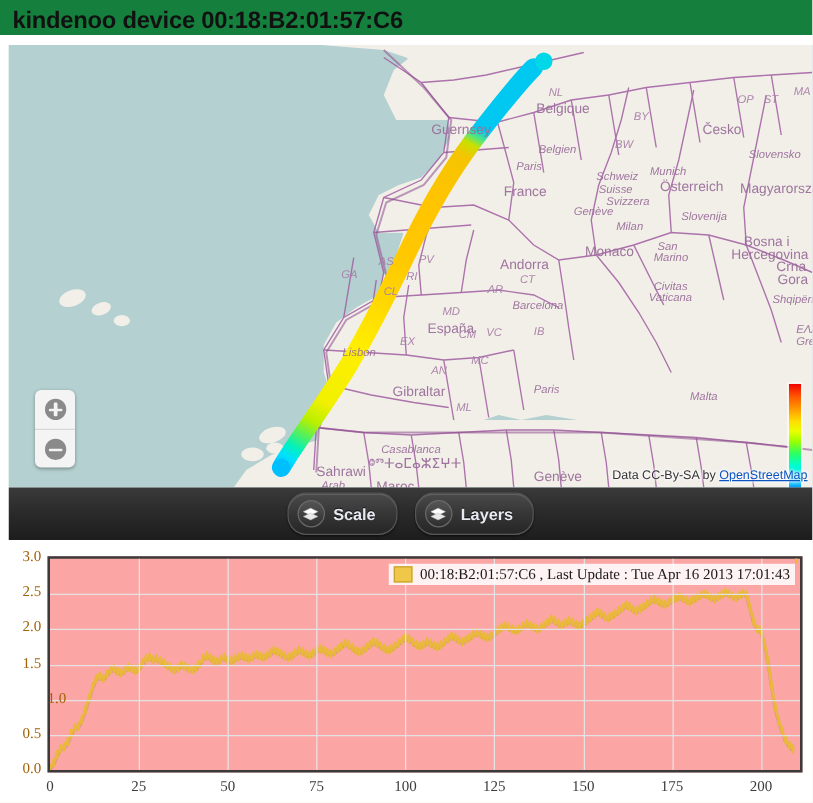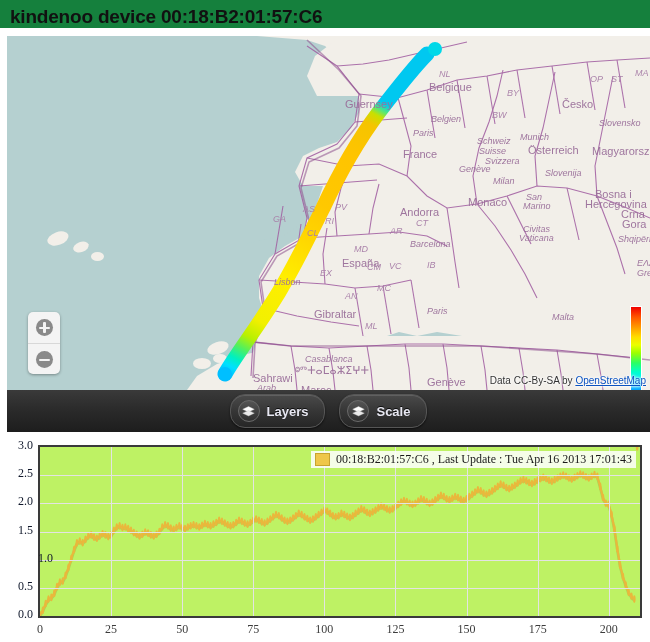--- a/index.html
+++ b/index.html
@@ -139,28 +139,28 @@
     background:linear-gradient(to bottom,#555 0%,#2f2f2f 100%);
     border:1px solid #6a6a6a;display:flex;align-items:center;justify-content:center;
   }
 
   
   .chart-area{
     position:absolute;left:0;top:432px;width:650px;height:210px;background:#fff;
   }
   .plot{
     position:absolute;left:38px;top:13px;width:604px;height:173px;
-    border:2px solid #3a3a3a;box-sizing:border-box;background:#bef264;
+    border:2px solid #3a3a3a;box-sizing:border-box;background:#fca5a5;
   }
   .grid-h,.grid-v{position:absolute;background:#e3e3e3;}
   .grid-h{left:0;width:100%;height:1px;}
   .grid-v{top:0;width:1px;height:100%;}
   .ytick{
     position:absolute;left:0;width:33px;text-align:right;font-size:12px;
-    color:#0f172a;font-family:"Liberation Serif",serif;
+    color:#a16207;font-family:"Liberation Serif",serif;
   }
   .xtick{
     position:absolute;top:190px;font-size:12px;color:#3c3c3c;
     font-family:"Liberation Serif",serif;transform:translateX(-50%);
   }
   .legend{
     position:absolute;right:4px;top:4px;display:flex;align-items:center;gap:6px;
     background:rgba(255,255,255,.85);padding:1px 4px;
     font-family:"Liberation Serif",serif;font-size:12px;color:#1a1a1a;
     white-space:nowrap;
@@ -363,30 +363,30 @@
   </div>
 
   <div class="toolbar">
     <div class="tb-btn">
       <span class="tb-ico">
         <svg width="13" height="11" viewBox="0 0 13 11">
           <polygon points="6.5,0.5 12.3,3.3 6.5,6.1 0.7,3.3" fill="#ffffff" stroke="#cfcfcf" stroke-width="0.4"></polygon>
           <polygon points="6.5,4.4 12.3,7.2 6.5,10 0.7,7.2" fill="#e9e9e9" stroke="#bdbdbd" stroke-width="0.4"></polygon>
         </svg>
       </span>
-      <span>Layers</span>
+      <span>Scale</span>
     </div>
     <div class="tb-btn">
       <span class="tb-ico">
         <svg width="13" height="11" viewBox="0 0 13 11">
           <polygon points="6.5,0.5 12.3,3.3 6.5,6.1 0.7,3.3" fill="#ffffff" stroke="#cfcfcf" stroke-width="0.4"></polygon>
           <polygon points="6.5,4.4 12.3,7.2 6.5,10 0.7,7.2" fill="#e9e9e9" stroke="#bdbdbd" stroke-width="0.4"></polygon>
         </svg>
       </span>
-      <span>Scale</span>
+      <span>Layers</span>
     </div>
   </div>
 
   <div class="chart-area">
     <div class="watermark">http:gps4.fr</div>
     <div class="plot">
       <div class="gridlines">
           <div class="grid-h" style="top: 140.833px;"></div>
           <div class="grid-h" style="top: 112.667px;"></div>
           <div class="grid-h" style="top: 84.5px;"></div>

